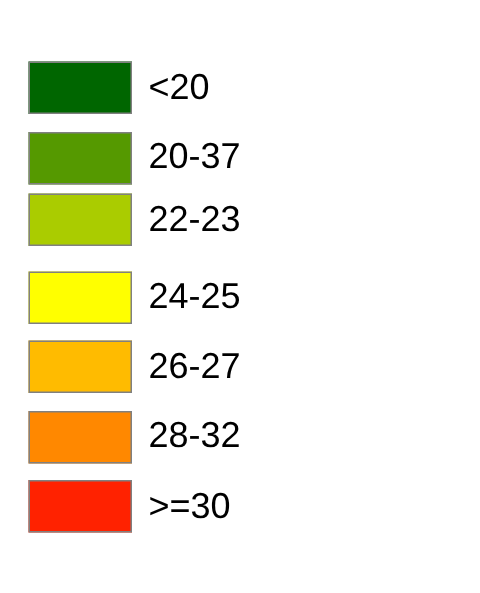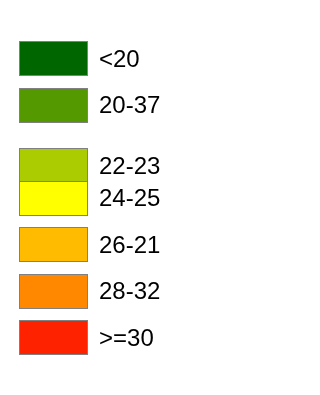--- a/index.html
+++ b/index.html
@@ -18,21 +18,21 @@
     background: #ffffff;
   }
   .legend-row {
     position: absolute;
     left: 0;
     width: 208px;
     height: 35px;
   }
   .legend-row.r0 { top: 41px; }
   .legend-row.r1 { top: 87.5px; }
-  .legend-row.r2 { top: 148px; }
+  .legend-row.r2 { top: 129px; }
   .legend-row.r3 { top: 180.5px; text-align: center; }
   .legend-row.r4 { top: 227px; }
   .legend-row.r5 { top: 273.5px; }
   .legend-row.r6 { top: 320px; }
 
   .swatch {
     position: absolute;
     left: 19px;
     top: 0;
     width: 69px;
@@ -73,21 +73,21 @@
     <div class="label">22-23</div>
   </div>
 
   <div class="legend-row r3">
     <div class="swatch" style="background: rgb(255, 255, 0); border-color: rgb(128, 128, 128);"></div>
     <div class="label">24-25</div>
   </div>
 
   <div class="legend-row r4">
     <div class="swatch" style="background: rgb(255, 187, 0); border-color: rgb(128, 128, 128);"></div>
-    <div class="label">26-21</div>
+    <div class="label">26-27</div>
   </div>
 
   <div class="legend-row r5">
     <div class="swatch" style="background: rgb(255, 136, 0); border-color: rgb(128, 128, 128);"></div>
     <div class="label">28-32</div>
   </div>
 
   <div class="legend-row r6">
     <div class="swatch" style="background: rgb(255, 34, 0); border-color: rgb(128, 128, 128);"></div>
     <div class="label">&gt;=30</div>

